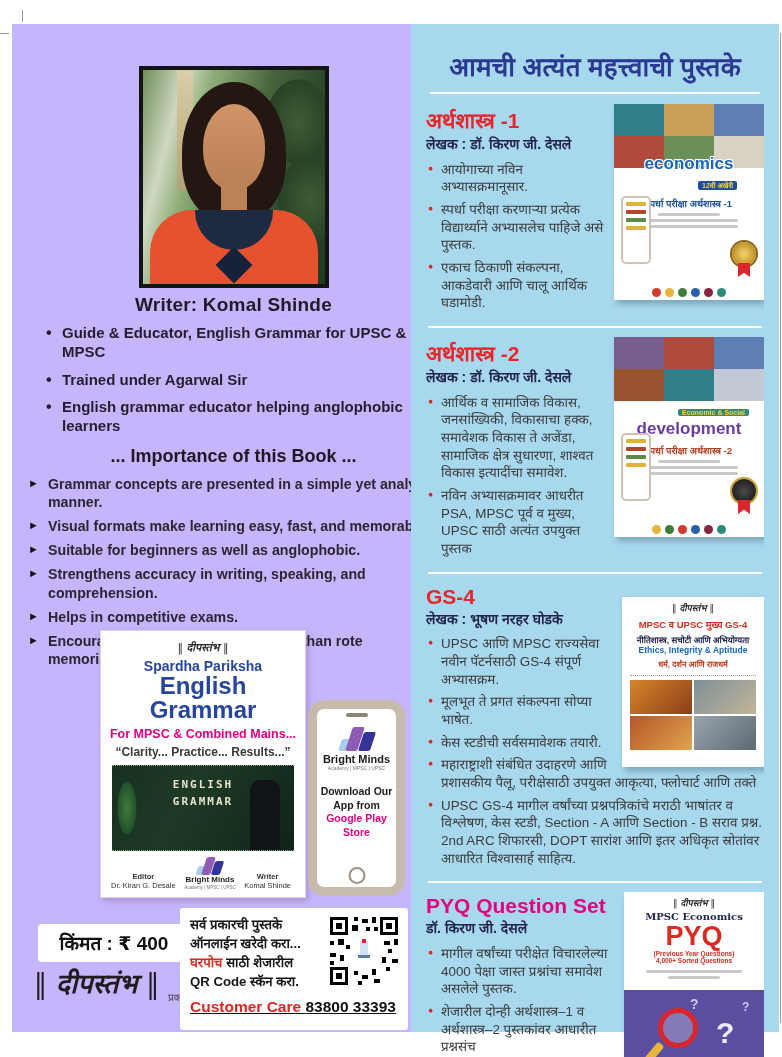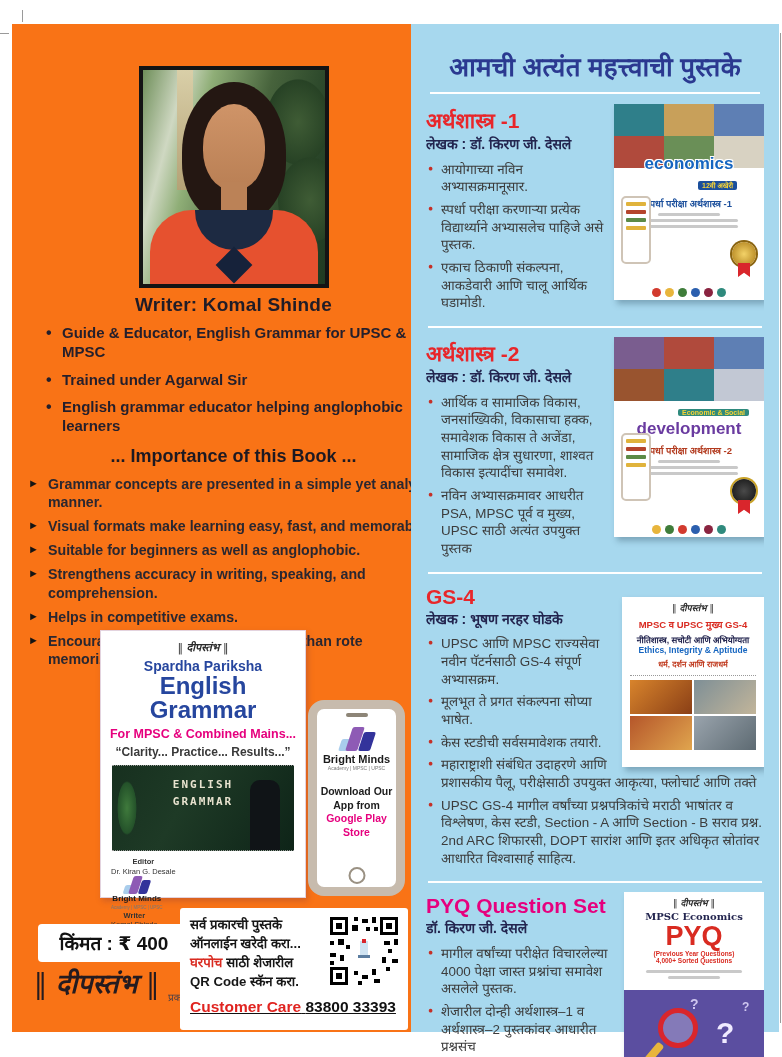--- a/index.html
+++ b/index.html
@@ -1,21 +1,21 @@
 <!DOCTYPE html>
 <html><head>
 <meta charset="utf-8">
 <style>
   html,body{margin:0;padding:0;background:#ffffff;}
   body{font-family:"Liberation Sans","DejaVu Sans",sans-serif;}
   .page{position:relative;width:782px;height:1057px;background:#fff;overflow:hidden;}
   
   .crop{position:absolute;background:#9a9a9a;}
   
-  .panel-left{position:absolute;left:12px;top:24px;width:443px;height:1008px;background:#f97316;}
+  .panel-left{position:absolute;left:12px;top:24px;width:443px;height:1008px;background:#c4b5fd;}
   .panel-right{position:absolute;left:411px;top:24px;width:368px;height:1008px;background:#a7d8ee;padding:24px 15px 0 15px;box-sizing:border-box;}
   
   .photo-frame{width:182px;height:214px;border:4px solid #141414;margin:42px auto 6px auto;position:relative;overflow:hidden;
     background:linear-gradient(105deg,#6f8f5a 0%,#cfd8c2 18%,#8fae77 30%,#47633c 55%,#2e4a2c 75%,#1f3a22 100%);}
   .palm{position:absolute;width:90px;height:120px;border-radius:50%;background:radial-gradient(closest-side,#3f5c35,#274225 70%,transparent 72%);}
   .trunk{position:absolute;left:34px;top:0;width:16px;height:120px;background:linear-gradient(#d9cfa8,#b4a276);}
   .hair{position:absolute;left:50%;top:12px;transform:translateX(-50%);width:104px;height:140px;border-radius:52% 52% 44% 44%;background:#241712;}
   .face{position:absolute;left:50%;top:34px;transform:translateX(-50%);width:62px;height:86px;border-radius:50% 50% 46% 46%;background:linear-gradient(#cf9468,#b97f54);}
   .neck{position:absolute;left:50%;top:112px;transform:translateX(-50%);width:26px;height:34px;background:#bb8257;}
   .torso{position:absolute;left:50%;bottom:-4px;transform:translateX(-50%);width:168px;height:78px;border-radius:42px 42px 0 0;background:#e6512f;}
@@ -37,21 +37,21 @@
   .bars::after{content:" ‖";font-style:normal;font-weight:400;}
   .g-series{color:#26469e;font-size:14px;font-weight:800;margin-top:4px;}
   .g-title{color:#26469e;font-size:24px;font-weight:800;line-height:1.02;}
   .g-aud{color:#e6007e;font-size:12.5px;font-weight:800;margin-top:4px;}
   .g-tag{color:#3a3a3a;font-size:12px;font-weight:700;margin-top:4px;}
   .g-board{margin:6px auto 0 auto;width:182px;height:84px;background:linear-gradient(120deg,#17301f 0%,#1e3a26 40%,#0e2418 100%);position:relative;border-top:1px dotted #999;border-bottom:1px dotted #999;overflow:hidden;}
   .g-board .leaf{position:absolute;left:2px;top:6px;width:26px;height:72px;background:radial-gradient(closest-side,#3f7a3c,#24522a 70%,transparent 75%);}
   .g-board .fig{position:absolute;right:14px;top:14px;width:30px;height:70px;border-radius:10px 10px 0 0;background:#101417;}
   .board-w1,.board-w2{color:#e8e3cf;font-size:11px;letter-spacing:2px;font-weight:700;font-family:"DejaVu Sans Mono","Liberation Mono",monospace;margin-top:12px;}
   .board-w2{margin-top:4px;}
-  .g-foot{display:flex;justify-content:space-between;align-items:flex-start;padding:6px 14px 0 10px;flex-direction:column;}
+  .g-foot{display:flex;justify-content:space-between;align-items:flex-end;padding:6px 14px 0 10px;}
   .g-foot .cell{font-size:7.5px;color:#333;line-height:1.3;}
   .g-foot .lbl{font-weight:700;}
   .bm-logo{width:26px;height:18px;position:relative;margin:0 auto;}
   .bm-logo i{position:absolute;bottom:0;border-radius:2px;}
   .bm-logo .p1{left:0;width:7px;height:9px;background:#a9cdec;transform:skewX(-18deg);}
   .bm-logo .p2{left:7px;width:9px;height:18px;background:#8e5bb5;transform:skewX(-18deg);}
   .bm-logo .p3{left:16px;width:9px;height:14px;background:#33339b;transform:skewX(-18deg);}
   .bm-name{font-size:8px;font-weight:800;color:#1b1b1b;}
   .bm-sub{font-size:4.5px;color:#777;}
   

